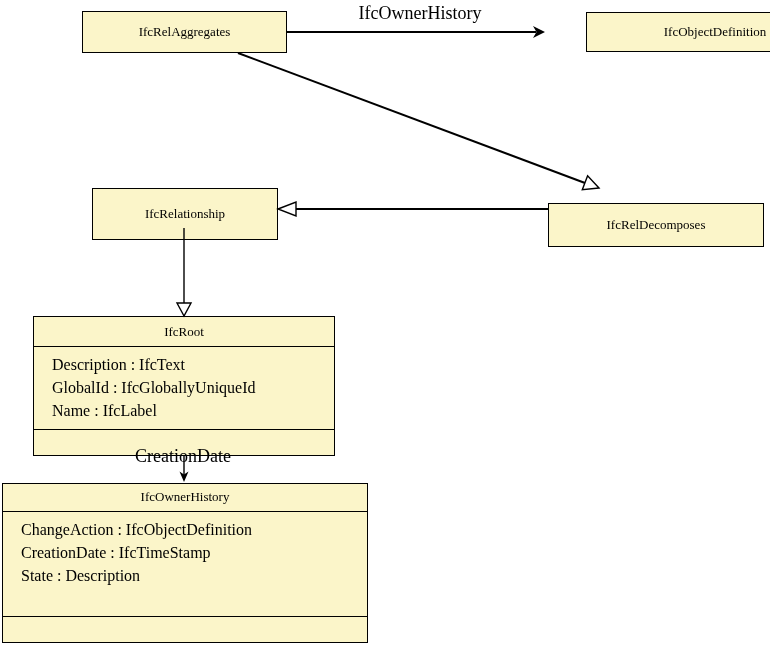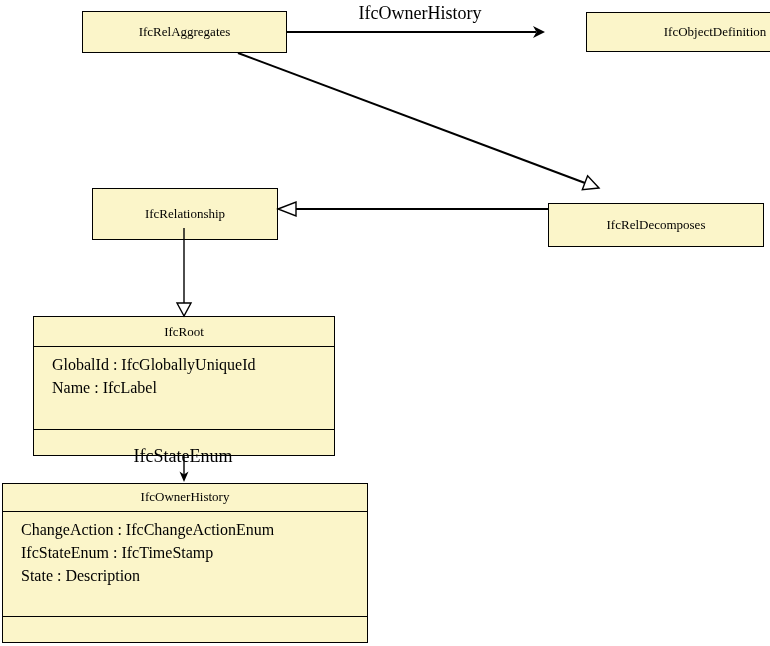--- a/index.html
+++ b/index.html
@@ -99,33 +99,34 @@
     <div class="title">IfcRelationship</div>
   </div>
 
   <div class="uml-class" style="left:548px; top:188px; width:216px; height:44px;margin-top:15px;">
     <div class="title">IfcRelDecomposes</div>
   </div>
 
   <div class="uml-class multi" style="left:33px; top:316px; width:302px; height:140px;">
     <div class="title">IfcRoot</div>
     <div class="attrs" style="height:83px;">
+      <div class="attr">Description : IfcText</div>
       <div class="attr">GlobalId : IfcGloballyUniqueId</div>
       <div class="attr">Name : IfcLabel</div>
     </div>
     <div class="footer" style="height:20px;"></div>
   </div>
 
   <div class="uml-class multi" style="left:2px; top:483px; width:366px; height:160px;">
     <div class="title" style="padding-top:5px;">IfcOwnerHistory</div>
     <div class="attrs" style="height:105px;">
-      <div class="attr">ChangeAction : IfcChangeActionEnum</div>
-      <div class="attr">IfcStateEnum : IfcTimeStamp</div>
+      <div class="attr">ChangeAction : IfcObjectDefinition</div>
+      <div class="attr">CreationDate : IfcTimeStamp</div>
       <div class="attr">State : Description</div>
     </div>
     <div class="footer" style="height:20px;"></div>
   </div>
 
   <div class="edge-label" style="left:330px; top:3px; width:180px;">IfcOwnerHistory</div>
 
-  <div class="edge-label" style="left:103px; top:446px; width:160px;">IfcStateEnum</div>
+  <div class="edge-label" style="left:103px; top:446px; width:160px;">CreationDate</div>
 
 </div>
 
 </body></html>

